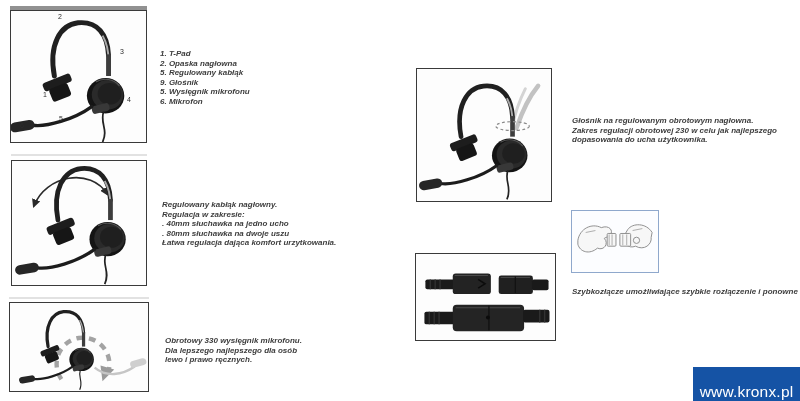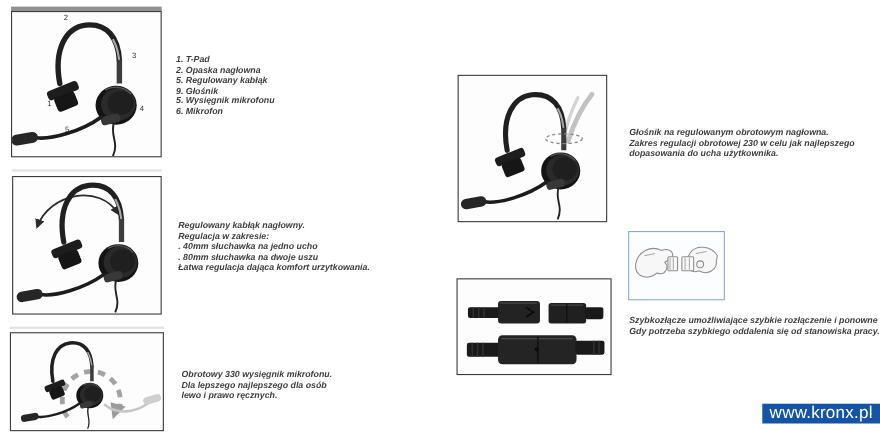--- a/index.html
+++ b/index.html
@@ -8,21 +8,21 @@
     font-family:"Liberation Sans", sans-serif;overflow:hidden;
   }
   .panel{position:absolute;background:#fdfdfd;border:1px solid #3a3a3a;box-sizing:border-box;}
   .panel svg{display:block;width:100%;height:100%;}
   .topbar{position:absolute;background:#919191;}
   .faintline{position:absolute;background:#e2e2e2;}
   .txtblock{position:absolute;color:#3d3d3d;font-style:italic;font-size:8px;line-height:9.6px;white-space:nowrap;font-weight:bold;}
   .callout{position:absolute;color:#2c2c2c;font-size:7px;font-style:normal;line-height:7px;}
   .hands-panel{position:absolute;background:#fcfdff;border:1px solid #8fa8cc;box-sizing:border-box;}
   .banner{
-    position:absolute;left:693px;top:367px;width:107px;height:18px;
+    position:absolute;left:693px;top:367px;width:107px;height:34px;
     display:flex;align-items:flex-end;justify-content:center;
     color:#ffffff;font-size:15.5px;letter-spacing:.2px;cursor:pointer;
   }
 </style>
 </head>
 <body>
 
 <svg width="0" height="0" style="position:absolute">
   <defs>
     <marker id="ah" viewBox="0 0 10 10" refX="8" refY="5" markerWidth="5.5" markerHeight="5.5" orient="auto-start-reverse">
@@ -171,18 +171,17 @@
       <circle cx="73" cy="65" r="2" fill="#0b0b0b"></circle>
       <rect x="109" y="57" width="27" height="13" rx="2" fill="#1a1a1a"></rect>
       <line x1="126" y1="57" x2="126" y2="70" stroke="#323232" stroke-width="1.4"></line>
       <line x1="131" y1="57" x2="131" y2="70" stroke="#323232" stroke-width="1.4"></line>
     </g>
   </svg>
 </div>
 
 <div class="txtblock" style="left:572px;top:287px;">
   <div>Szybkozłącze umożliwiające szybkie rozłączenie i ponowne</div>
-  <div>Gdy potrzeba szybkiego oddalenia się od stanowiska pracy.</div>
 </div>
 
 <div class="banner" style="background-color: rgb(21, 83, 165);">
   <span>www.kronx.pl</span>
 </div>
 
 </body></html>

